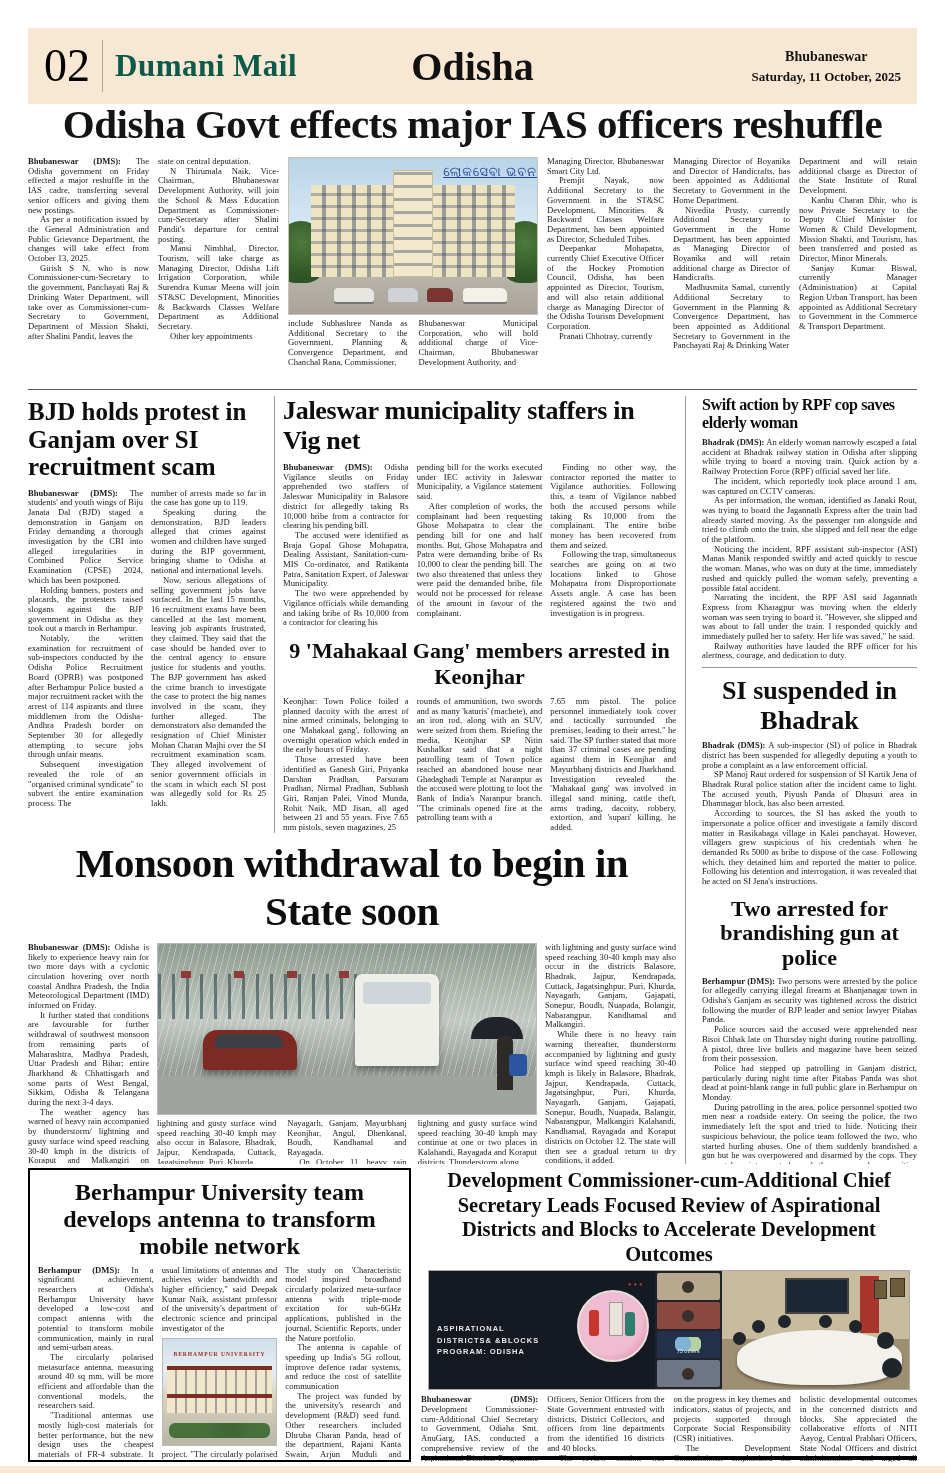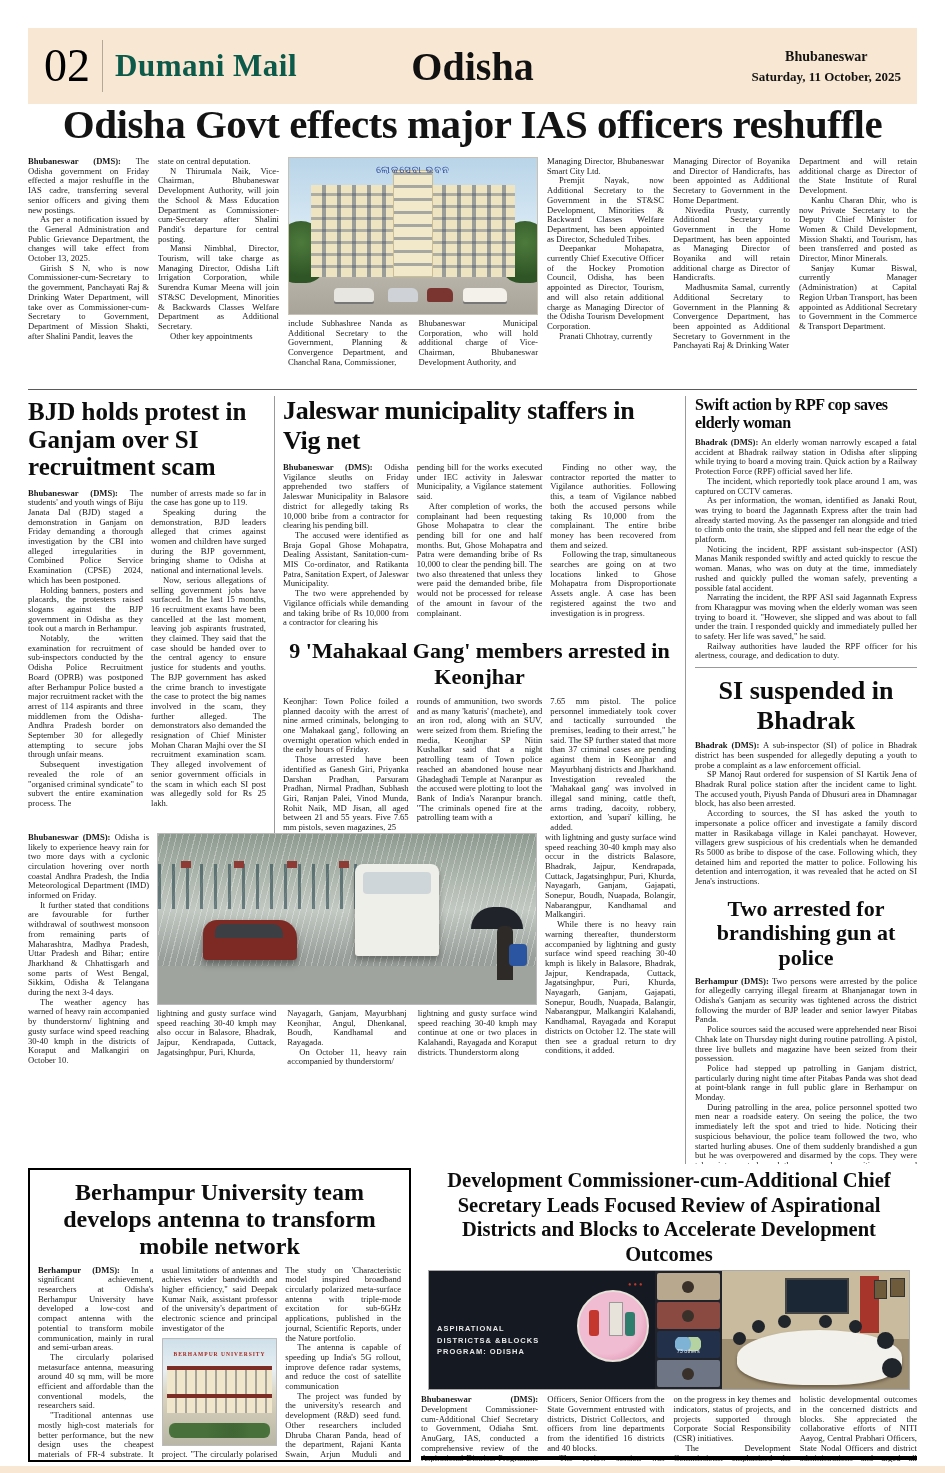--- a/index.html
+++ b/index.html
@@ -50,21 +50,21 @@
   .rule1 { position:absolute; top:389px; left:28px; right:28px; border-top:1.5px solid #5a5a5a; }
   .mid { position:absolute; top:396px; left:28px; right:28px; height:768px; overflow:hidden; display:flex; }
   .mid-left { width:648px; display:flex; flex-direction:column; }
   .mid-top { display:flex; }
   .bjd-block { width:247px; padding-right:8px; border-right:1px solid #999; }
   .bjd-cols { display:flex; gap:8px; }
   .bjd-cols .col { flex:1; }
   .center-block { flex:1; padding-left:8px; }
   .cols3 { display:flex; gap:8px; }
   .cols3 .col { flex:1; }
-  .right-rail { flex:1; margin-left:9px; border-left:1px solid #999; padding-left:9px; }
+  .right-rail { flex:1; margin-left:9px; border-left:1px solid #999; padding-left:16px; }
   .monsoon-body { display:flex; gap:8px; }
   .m-col1 { width:121px; }
   .m-photo-block { width:380px; }
   .m-right { flex:1; }
   .m-under { display:flex; gap:11px; margin-top:4px; }
   .m-under .col { flex:1; }
   .bottom { position:absolute; top:1168px; left:28px; right:28px; height:294px; display:flex; gap:10px; }
   .ber-box { width:383px; border:2px solid #000; padding:7px 8px; overflow:hidden; }
   .ber-cols { display:flex; gap:8px; }
   .ber-cols .col { flex:1; }
@@ -81,21 +81,21 @@
                      repeating-linear-gradient(0deg, transparent 0 9px, rgba(52,70,100,.35) 9px 12px); }
   .ph-lead .tower { position:absolute; left:42%; width:16%; top:8%; bottom:24%; background:#f2e8ca; border:1px solid #cbbd95;
     background-image:repeating-linear-gradient(0deg, transparent 0 10px, rgba(52,70,100,.4) 10px 13px); }
   .ph-lead .tree { position:absolute; bottom:20%; width:52px; height:62px; background:radial-gradient(circle at 50% 35%, #4d7a3c, #2f5526 70%); border-radius:50% 50% 40% 40%; }
   .ph-lead .tree.t1 { left:-14px; } .ph-lead .tree.t2 { right:-14px; }
   .ph-lead .car { position:absolute; bottom:8%; height:14px; border-radius:4px 6px 2px 2px; }
   .ph-lead .c1 { left:18%; width:40px; background:#e8e6e0; box-shadow:0 2px 0 #777; }
   .ph-lead .c2 { left:40%; width:30px; background:#cfd2d6; }
   .ph-lead .c3 { right:12%; width:44px; background:#f3f1ea; box-shadow:0 2px 0 #777; }
   .ph-lead .c4 { right:34%; width:26px; background:#7b3530; }
-  .ph-sign { position:absolute; top:6px; left:0; right:0; text-align:center; color:#23439c; font-size:10px; letter-spacing:1px; }
+  .ph-sign { position:absolute; top:6px; left:0; right:0; text-align:right; color:#23439c; font-size:13px; letter-spacing:1px;text-decoration:underline; }
   .ph-mon { height:172px; border:1px solid #b9b9b9;
     background:linear-gradient(#8e9a90 0%, #aeb7ae 26%, #c2c8c2 45%, #9aa09b 72%, #8d918c 100%); }
   .ph-mon .rain { position:absolute; inset:0; background:repeating-linear-gradient(104deg, rgba(255,255,255,.30) 0 1px, transparent 1px 6px); }
   .ph-mon .fence { position:absolute; left:0; right:34%; top:18%; height:26%; background:repeating-linear-gradient(90deg, rgba(30,60,70,.55) 0 3px, transparent 3px 14px); }
   .ph-mon .flag { position:absolute; width:10px; height:7px; background:#8d3b34; top:16%; }
   .ph-mon .f1{left:6%;} .ph-mon .f2{left:20%;} .ph-mon .f3{left:34%;} .ph-mon .f4{left:48%;}
   .ph-mon .car { position:absolute; left:12%; bottom:26%; width:94px; height:40px; background:#7e2a24; border-radius:14px 18px 4px 4px; box-shadow:0 4px 6px rgba(40,40,40,.5); }
   .ph-mon .car:before { content:""; position:absolute; left:12px; right:14px; top:4px; height:14px; background:#3c3f44; border-radius:8px 10px 0 0; }
   .ph-mon .van { position:absolute; left:52%; bottom:28%; width:84px; height:92px; background:#efefea; border-radius:8px 8px 3px 3px; box-shadow:0 4px 6px rgba(40,40,40,.45); }
   .ph-mon .van:before { content:""; position:absolute; left:8px; right:8px; top:8px; height:22px; background:#cfd6da; border-radius:4px; }
@@ -293,20 +293,21 @@
                   <div class="paras">
                     <p>7.65 mm pistol. The police personnel immediately took cover and tactically surrounded the premises, leading to their arrest," he said. The SP further stated that more than 37 criminal cases are pending against them in Keonjhar and Mayurbhanj districts and Jharkhand. Investigation revealed the 'Mahakaal gang' was involved in illegal sand mining, cattle theft, arms trading, dacoity, robbery, extortion, and 'supari' killing, he added.</p>
                   </div>
                 </div>
             </div>
           </div>
         </div>
       </div>
 
       <div>
+        <h2 class="h-mon">Monsoon withdrawal to begin in State soon</h2>
         <div class="monsoon-body">
           <div class="m-col1 bt">
             <p class="lede"><b>Bhubaneswar (DMS):</b> <span>Odisha is likely to experience heavy rain for two more days with a cyclonic circulation hovering over north coastal Andhra Pradesh, the India Meteorological Department (IMD) informed on Friday.</span></p>
             <div class="paras">
                 <p>It further stated that conditions are favourable for further withdrawal of southwest monsoon from remaining parts of Maharashtra, Madhya Pradesh, Uttar Pradesh and Bihar; entire Jharkhand &amp; Chhattisgarh and some parts of West Bengal, Sikkim, Odisha &amp; Telangana during the next 3-4 days.</p>
                 <p>The weather agency has warned of heavy rain accompanied by thunderstorm/ lightning and gusty surface wind speed reaching 30-40 kmph in the districts of Koraput and Malkangiri on October 10.</p>
               </div>
           </div>
           <div class="m-photo-block">
             <div class="photo ph-mon">

